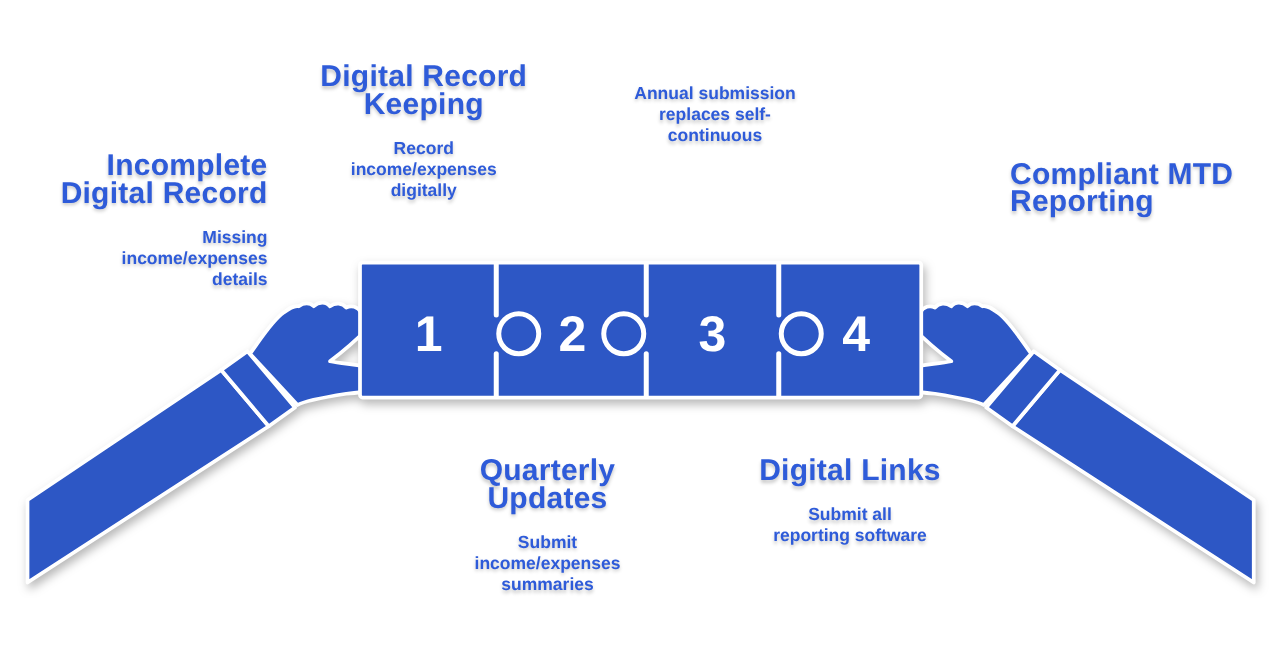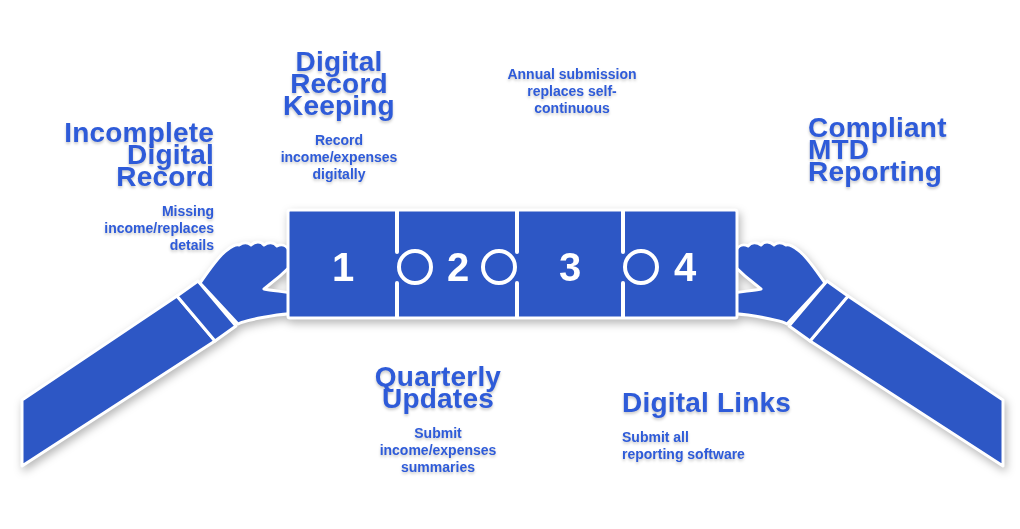--- a/index.html
+++ b/index.html
@@ -3,30 +3,30 @@
 <meta charset="utf-8">
 <style>
   html,body{margin:0;padding:0;background:#ffffff;}
   body{width:1020px;height:529px;position:relative;overflow:hidden;
        font-family:"Liberation Sans",sans-serif;}
   .stage{position:absolute;inset:0;}
   svg{position:absolute;left:0;top:0;
       filter:drop-shadow(2px 4px 4px rgba(0,0,0,0.28));}
   .label{position:absolute;color:#2E5BD9;z-index:2;
          text-shadow:0 2px 3px rgba(0,0,0,0.22);}
-  .label .title{font-weight:700;font-size:28px;line-height:22px;
+  .label .title{font-weight:700;font-size:24px;line-height:22px;
                 white-space:pre-line;letter-spacing:.2px;}
   .label .desc{font-weight:700;font-size:14px;line-height:17px;
                white-space:pre-line;margin-top:15px;}
   #lbl-incomplete{left:30px;top:122px;width:184px;text-align:right;}
   #lbl-record-keeping{left:249px;top:51px;width:180px;text-align:center;}
   #lbl-final-declaration{left:482px;top:51px;width:180px;text-align:center;}
-  #lbl-compliant{left:808px;top:117px;width:200px;text-align:left;}
+  #lbl-compliant{left:808px;top:129px;width:200px;text-align:left;}
   #lbl-quarterly{left:348px;top:366px;width:180px;text-align:center;}
-  #lbl-digital-links{left:622px;top:366px;width:180px;margin-top:26px;}
+  #lbl-digital-links{left:590px;top:366px;width:180px;text-align:center;}
   .pz-num{font-family:"Liberation Sans",sans-serif;font-weight:700;
           font-size:40px;fill:#ffffff;}
 </style>
 </head>
 <body>
 
 <div class="stage">
 
   <svg width="1020" height="529" viewBox="0 0 1020 529">
 
@@ -88,21 +88,21 @@
       <text class="pz-num" x="458" y="281" text-anchor="middle">2</text>
       <text class="pz-num" x="570" y="281" text-anchor="middle">3</text>
       <text class="pz-num" x="685" y="281" text-anchor="middle">4</text>
     </g>
   </svg>
 
   <div class="label" id="lbl-incomplete">
     <div class="title">Incomplete
 Digital Record</div>
     <div class="desc">Missing
-income/replaces
+income/expenses
 details</div>
   </div>
 
   <div class="label" id="lbl-record-keeping">
     <div class="title">Digital Record
 Keeping</div>
     <div class="desc">Record
 income/expenses
 digitally</div>
   </div>

